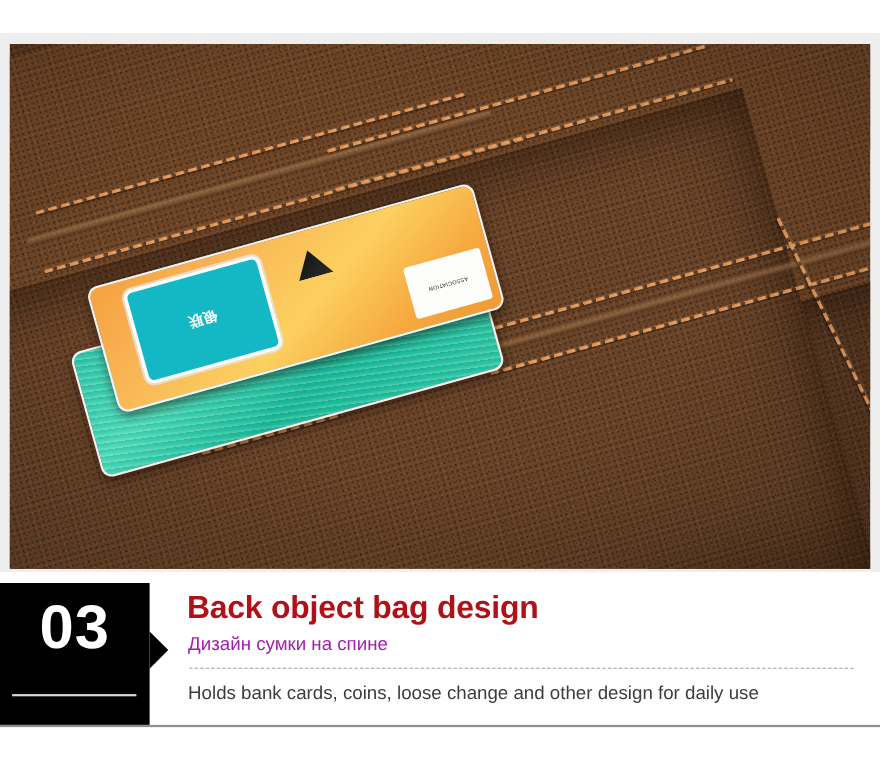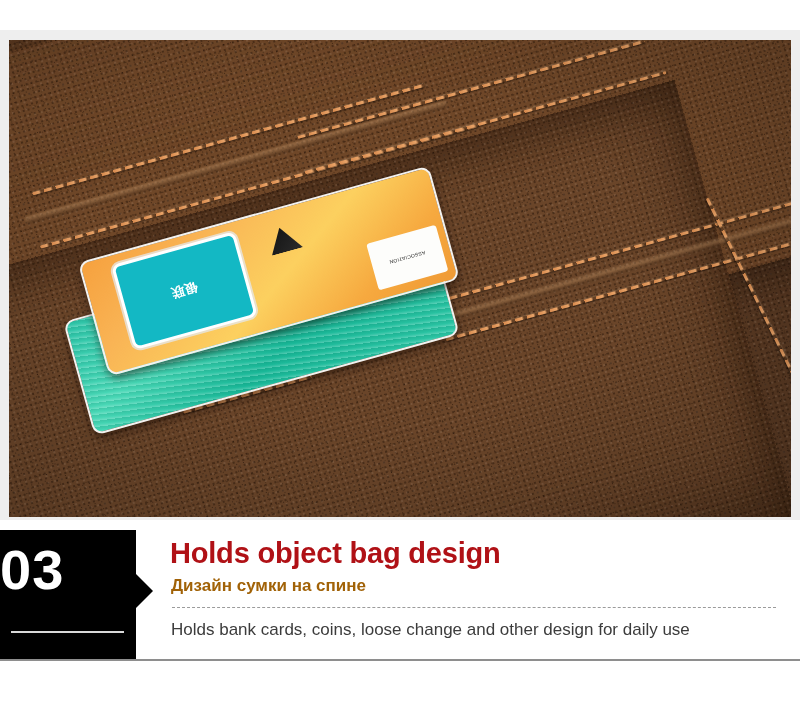--- a/index.html
+++ b/index.html
@@ -260,21 +260,21 @@
     top: 0;
     width: 136px;
     height: 129px;
     background: #000000;
   }
   .num-text {
     position: absolute;
     left: 0;
     top: 12px;
     width: 136px;
-    text-align: left;
+    text-align: center;
     color: #ffffff;
     font-size: 56px;
     font-weight: bold;
     letter-spacing: 1px;
     line-height: 1;
   }
   .num-rule {
     position: absolute;
     left: 11px;
     top: 101px;
@@ -308,23 +308,23 @@
     font-size: 29px;
     font-weight: bold;
     letter-spacing: -0.2px;
     line-height: 1;
     white-space: nowrap;
   }
   .cap-subtitle {
     position: absolute;
     left: 1px;
     top: 47px;
-    color: #a16207;
+    color: #a21caf;
     font-size: 17px;
-    font-weight: bold;
+    font-weight: normal;
     line-height: 1;
     white-space: nowrap;
   }
   .cap-dash {
     position: absolute;
     left: 2px;
     top: 77px;
     width: 604px;
     border-top: 1px dashed #9b9b9b;
   }
@@ -388,20 +388,20 @@
 
 <div class="caption">
 
   <div class="num-block">
     <div class="num-text">03</div>
     <div class="num-rule"></div>
   </div>
   <div class="num-arrow"></div>
 
   <div class="caption-body">
-    <div class="cap-title">Holds object bag design</div>
+    <div class="cap-title">Back object bag design</div>
     <div class="cap-subtitle">Дизайн сумки на спине</div>
     <div class="cap-dash"></div>
     <div class="cap-desc">Holds bank cards, coins, loose change and other design for daily use</div>
   </div>
 </div>
 
 <div class="bottom-rule"></div>
 
 </body></html>

